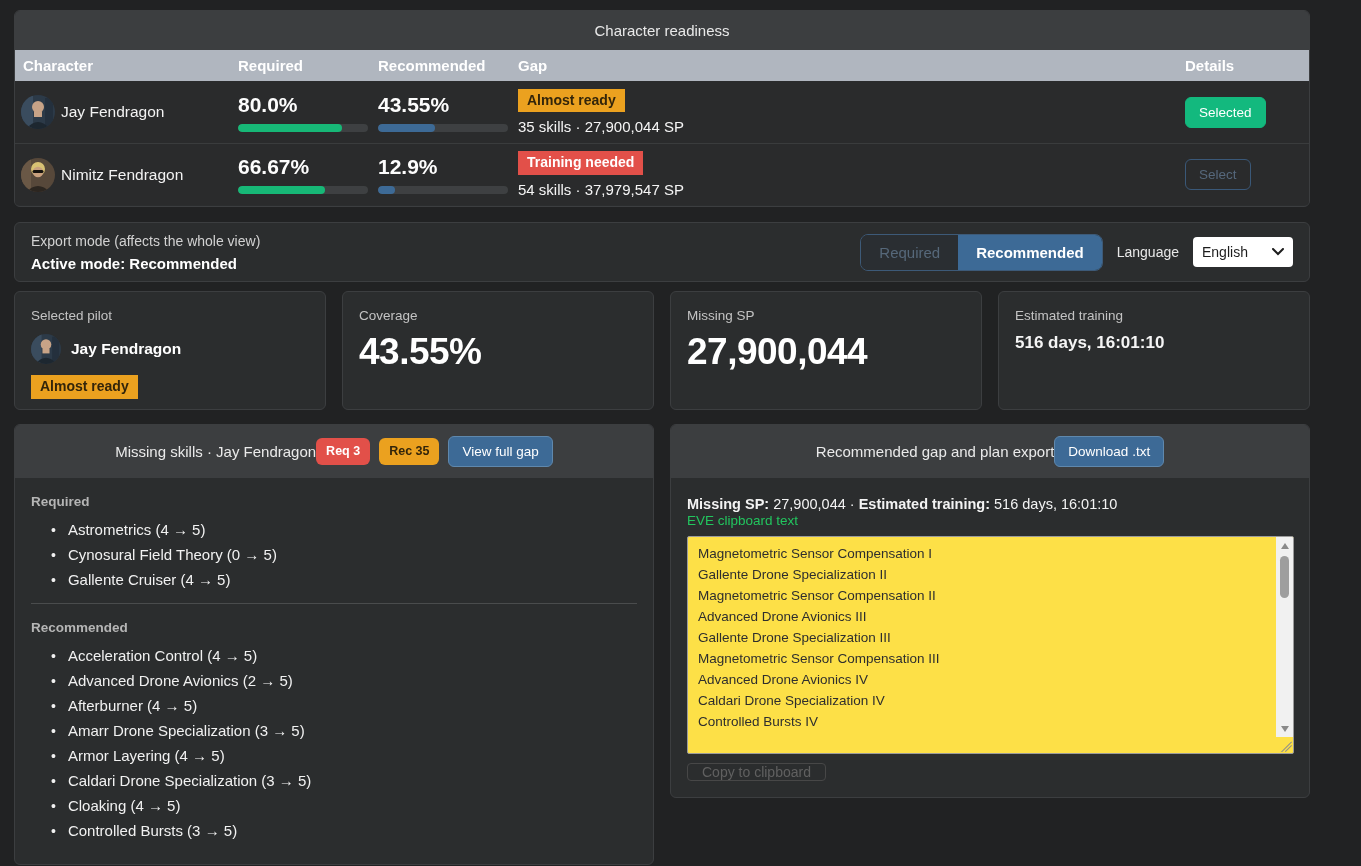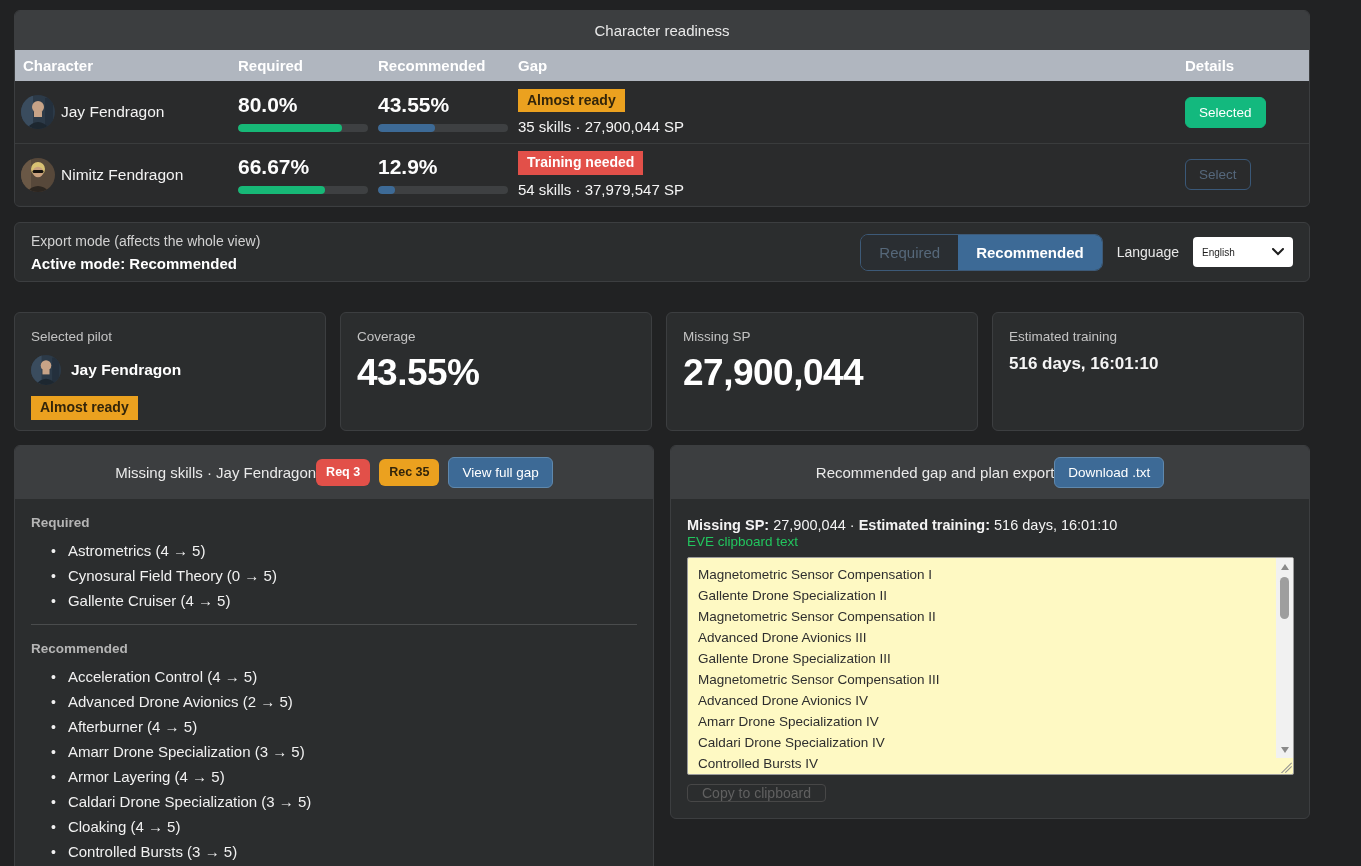--- a/index.html
+++ b/index.html
@@ -99,28 +99,28 @@
   .toggle-btn {
     font-family:"Liberation Sans", sans-serif;
     font-size:15px; padding:9px 18px; border:none; cursor:pointer;
   }
   .toggle-off { background:#2a2e32; color:#56687a; }
   .toggle-on  { background:#3d6a96; color:#ffffff; font-weight:bold; }
   .lang-label { font-size:14px; color:#e8e8e8; }
   .select {
     background:#ffffff; color:#1d1d1d;
     width:100px; height:30px; border-radius:4px;
-    font-size:10px;
+    font-size:14px;
     display:flex; align-items:center; justify-content:space-between;
     padding:0 9px; cursor:pointer;
   }
   .select .chev { display:flex; }
 
   
-  .stats { display:flex; gap:14px; margin-top:30px; }
+  .stats { display:flex; gap:14px; margin-top:9px;justify-content:space-between; }
   .stat-card {
     background:#2b2d2e; border:1px solid #3c3e40; border-radius:6px;
     width:312px; height:119px; padding:16px;
   }
   .stat-label { font-size:13.5px; color:#c3c3c3; }
   .stat-big { font-size:37px; font-weight:bold; color:#ffffff; margin-top:8px; letter-spacing:-0.5px; }
   .stat-mid { font-size:17px; font-weight:bold; color:#f5f5f5; margin-top:10px; }
   .pilot-row { display:flex; align-items:center; gap:10px; margin-top:11px; margin-bottom:11px; }
   .pilot-row .avatar { width:30px; height:30px; }
   .pilot-name { font-size:15.5px; font-weight:bold; color:#ffffff; }
@@ -145,21 +145,21 @@
   ul.skill-list li::before { content:"•"; margin-right:12px; font-size:14px; }
   .divider { border:none; border-top:1px solid #4a4c4d; margin:15px 0 16px 0; }
 
   .summary-line { font-size:14.5px; color:#f3f3f3; padding-top:2px; }
   .summary-line b { font-weight:bold; }
   .clipboard-label { font-size:13.5px; color:#22c55e; margin-top:1px; }
 
   .textarea-wrap {
     position:relative; margin-top:8px;
     width:607px; height:218px;
-    background:#fef9c3; border:1px solid #9b9b9b; border-radius:2px;
+    background:#fde047; border:1px solid #9b9b9b; border-radius:2px;
     overflow:hidden;
   }
   .clipboard-text {
     padding:6px 10px; font-size:13.5px; line-height:21px; color:#2e2e2e;
     width:calc(100% - 18px); overflow:hidden; white-space:nowrap;
   }
   .fake-scrollbar {
     position:absolute; top:0; right:0; bottom:16px; width:17px;
     background:#f1f1f1;
   }
@@ -372,21 +372,20 @@
         <div class="clipboard-label">EVE clipboard text</div>
         <div class="textarea-wrap">
           <div class="clipboard-text">
               <div>Magnetometric Sensor Compensation I</div>
               <div>Gallente Drone Specialization II</div>
               <div>Magnetometric Sensor Compensation II</div>
               <div>Advanced Drone Avionics III</div>
               <div>Gallente Drone Specialization III</div>
               <div>Magnetometric Sensor Compensation III</div>
               <div>Advanced Drone Avionics IV</div>
-              <div>Amarr Drone Specialization IV</div>
               <div>Caldari Drone Specialization IV</div>
               <div>Controlled Bursts IV</div>
             </div>
           <div class="fake-scrollbar">
             <div class="sb-arrow sb-up">
                 <div class="tri-up"></div>
               </div>
             <div class="sb-thumb"></div>
             <div class="sb-arrow sb-down">
                 <div class="tri-down"></div>

